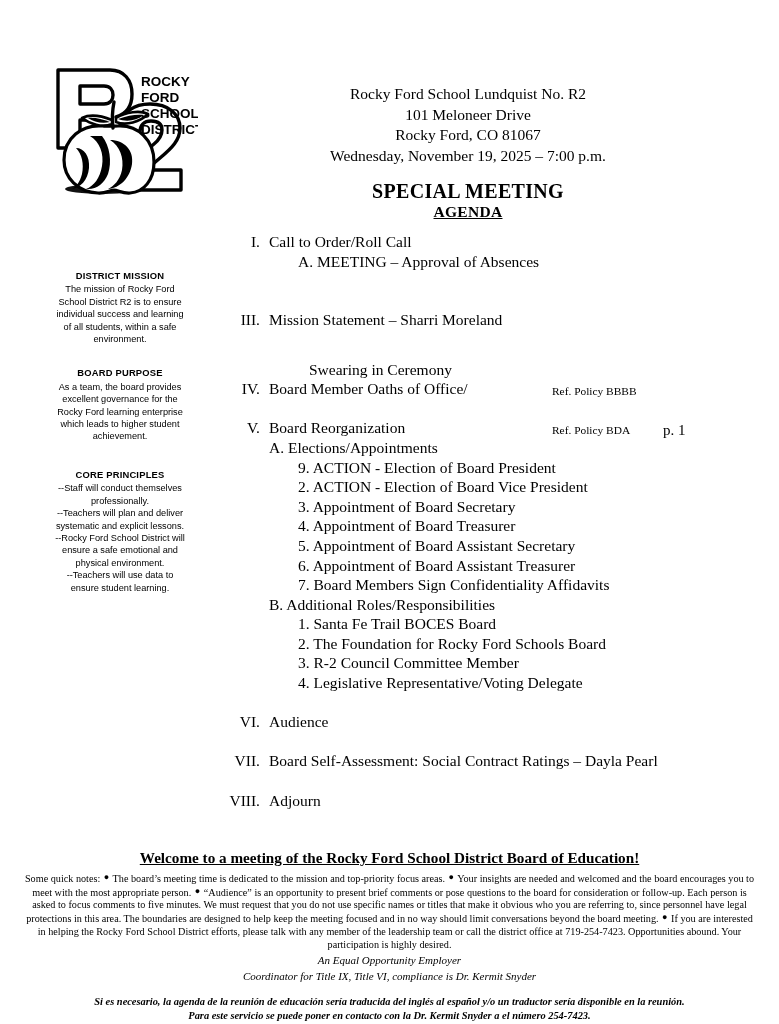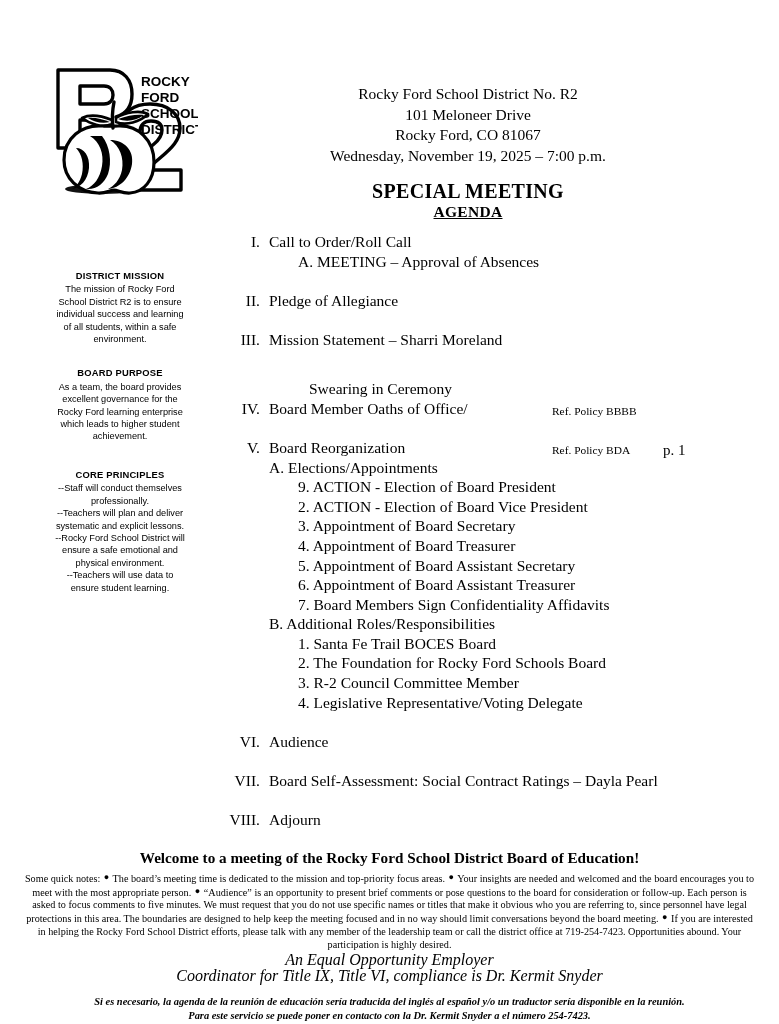--- a/index.html
+++ b/index.html
@@ -147,36 +147,37 @@
     position: absolute;
     left: 22px;
     top: 848px;
     width: 735px;
     text-align: center;
   }
   #welcome-line {
     font-size: 15.2px;
     font-weight: bold;
     line-height: 20px;
+    text-decoration: underline;
   }
   #notes-para {
     margin-top: 3px;
     font-size: 10.2px;
     line-height: 13.1px;
     text-align: center;
     padding: 0 2px;
   }
   .bullet-dot {
     font-size: 9px;
     vertical-align: 1.5px;
     padding: 0 1px;
   }
   .eeo {
     font-style: italic;
-    font-size: 16px;
+    font-size: 11px;
     line-height: 14.2px;
     margin-top: 2px;
   }
   #spanish {
     margin-top: 12px;
     font-style: italic;
     font-weight: bold;
     font-size: 10.4px;
     line-height: 14px;
   }
@@ -215,21 +216,21 @@
     <path d="M70 57 C80 53 90 52 96 53 C88 59 78 60 70 57 Z" fill="#000000"></path>
 
     <text x="93" y="24" font-family="Liberation Sans, sans-serif" font-size="13.5" font-weight="bold" fill="#000000">ROCKY</text>
     <text x="93" y="40" font-family="Liberation Sans, sans-serif" font-size="13.5" font-weight="bold" fill="#000000">FORD</text>
     <text x="93" y="56" font-family="Liberation Sans, sans-serif" font-size="13.5" font-weight="bold" fill="#000000">SCHOOL</text>
     <text x="93" y="72" font-family="Liberation Sans, sans-serif" font-size="13.5" font-weight="bold" fill="#000000">DISTRICT</text>
   </svg>
 </div>
 
 <div id="doc-header">
-  <span class="hline">Rocky Ford School District No. R2</span>
+  <span class="hline">Rocky Ford School Lundquist No. R2</span>
   <span class="hline">101 Meloneer Drive</span>
   <span class="hline">Rocky Ford, CO  81067</span>
   <span class="hline">Wednesday, November 19, 2025 – 7:00 p.m.</span>
   <div id="meeting-type">SPECIAL MEETING</div>
   <div id="agenda-word">AGENDA</div>
 </div>
 
 <div id="sidebar">
 
 
@@ -277,24 +278,20 @@
   <div class="agenda-row">
     <span class="rn">I.</span>
     <span class="rtext">Call to Order/Roll Call</span>
   </div>
   <div class="agenda-row">
     <span class="sub-a">A.   MEETING – Approval of Absences</span>
   </div>
 
   <div class="gap"></div>
 
-  <div class="agenda-row">
-    <span class="rn">II.</span>
-    <span class="rtext">Pledge of Allegiance</span>
-  </div>
 
   <div class="gap"></div>
 
   <div class="agenda-row">
     <span class="rn">III.</span>
     <span class="rtext">Mission Statement – Sharri Moreland</span>
   </div>
 
   <div class="gap"></div>
   <div class="gap-sm"></div>

